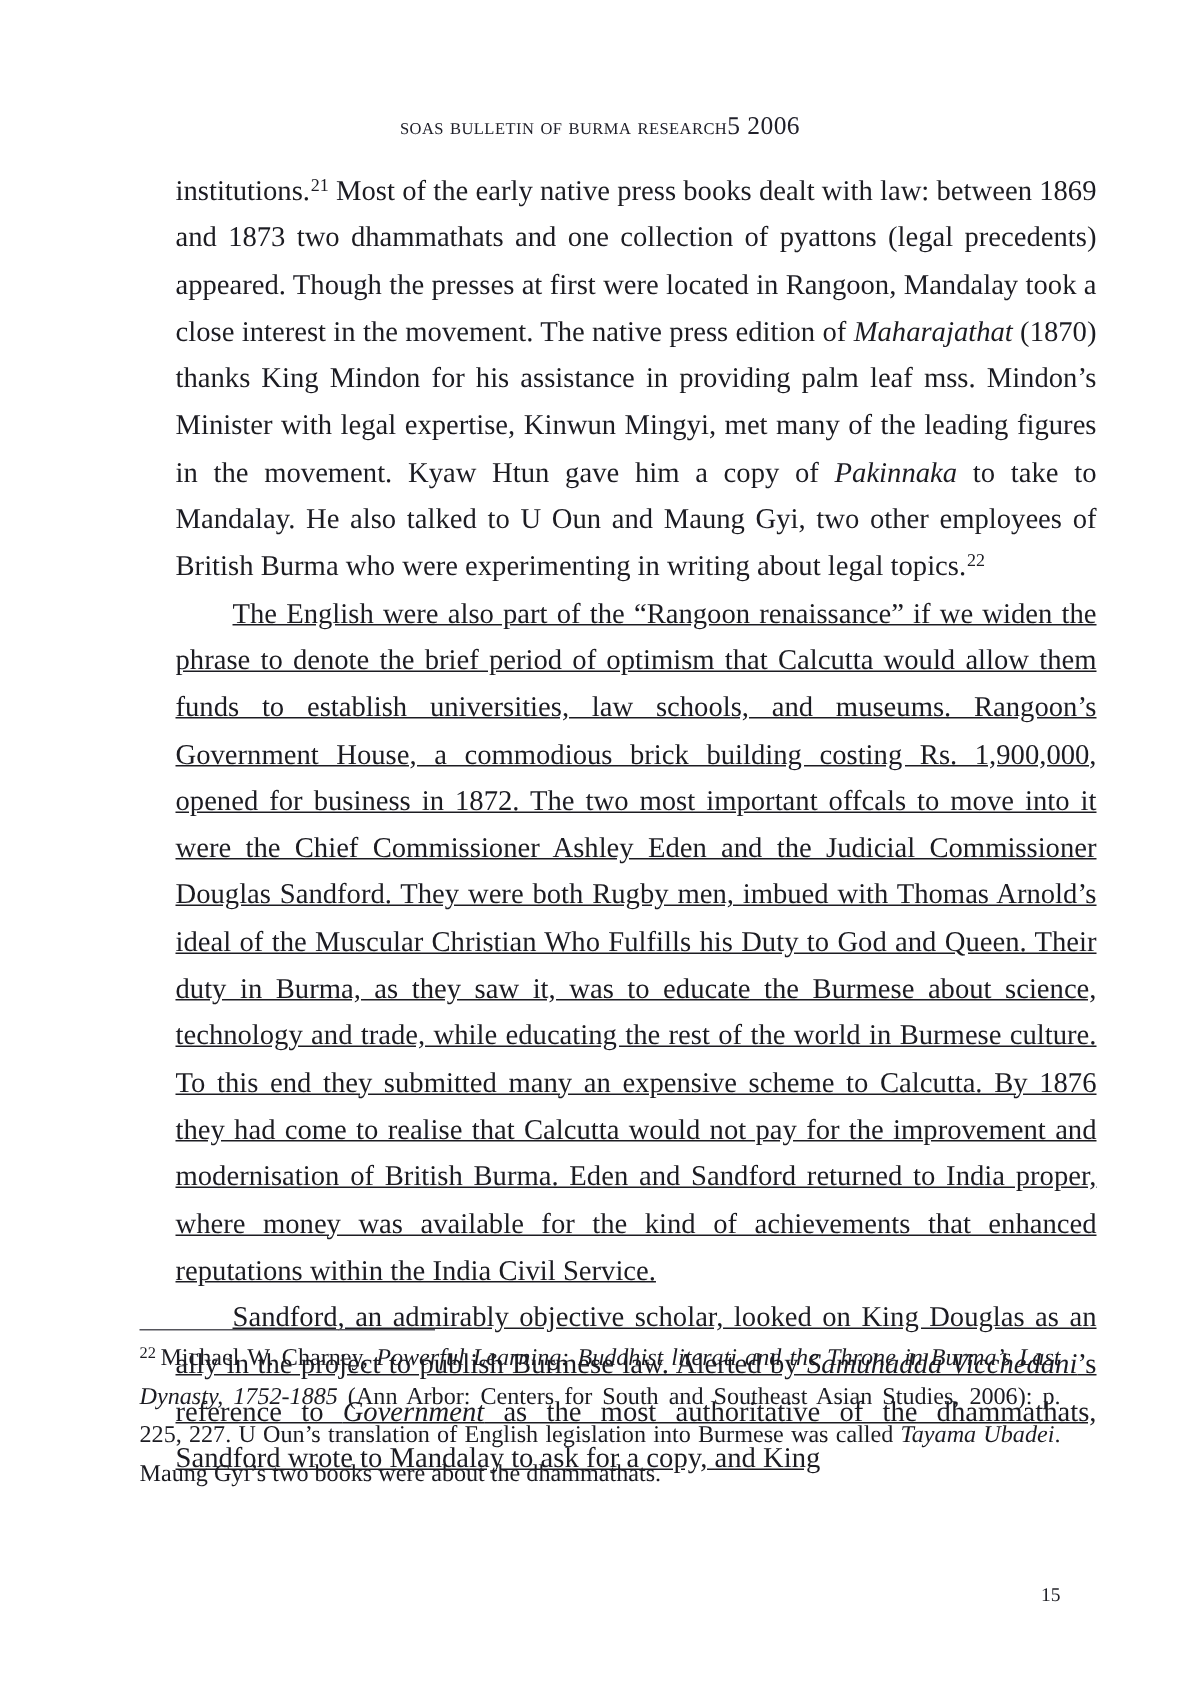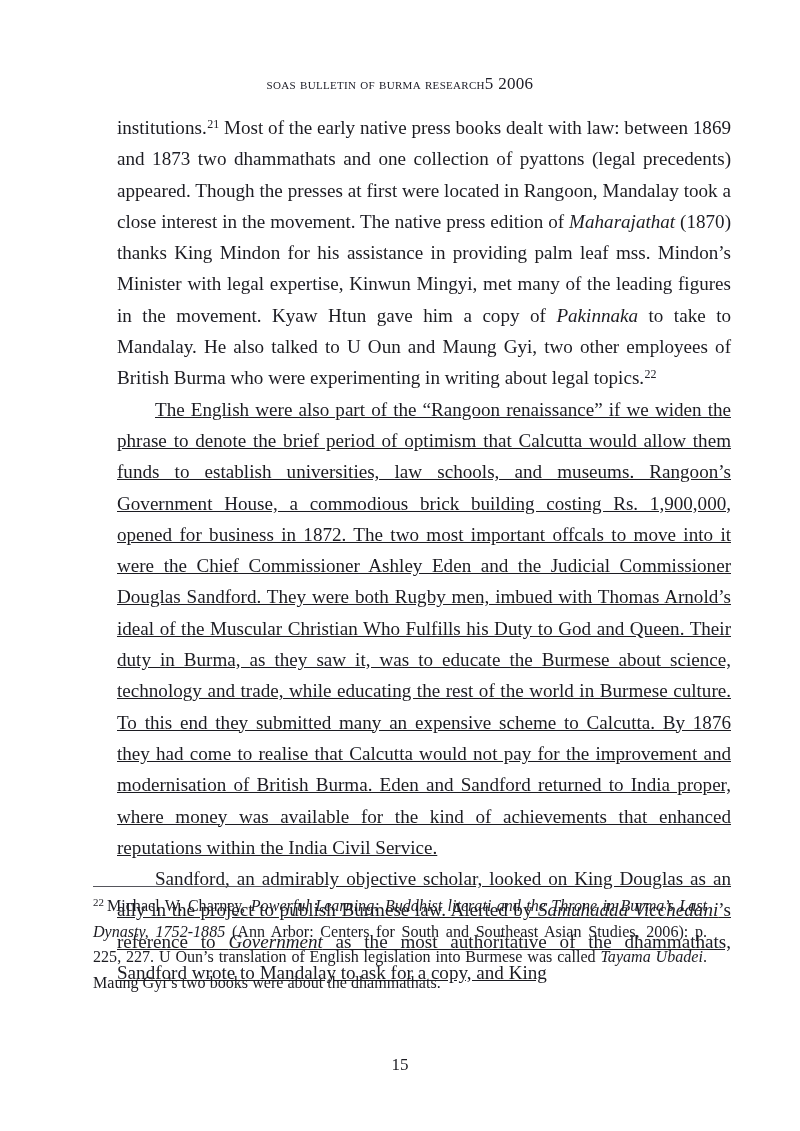--- a/index.html
+++ b/index.html
@@ -106,22 +106,22 @@
     line-height: 0;
     padding-right: 3px;
   }
 
   
   .folio {
     position: absolute;
     left: 93px;
     top: 1055px;
     width: 614px;
-    text-align: center;
-    font-size: 17px;
+    text-align: right;
+    font-size: 13px;
     color: #1c1c22;
   }
 </style>
 </head>
 <body>
 
 <div class="page">
 
   <div class="running-head">
     <span>SOAS Bulletin of Burma Research</span><span class="tail">5 2006</span>

